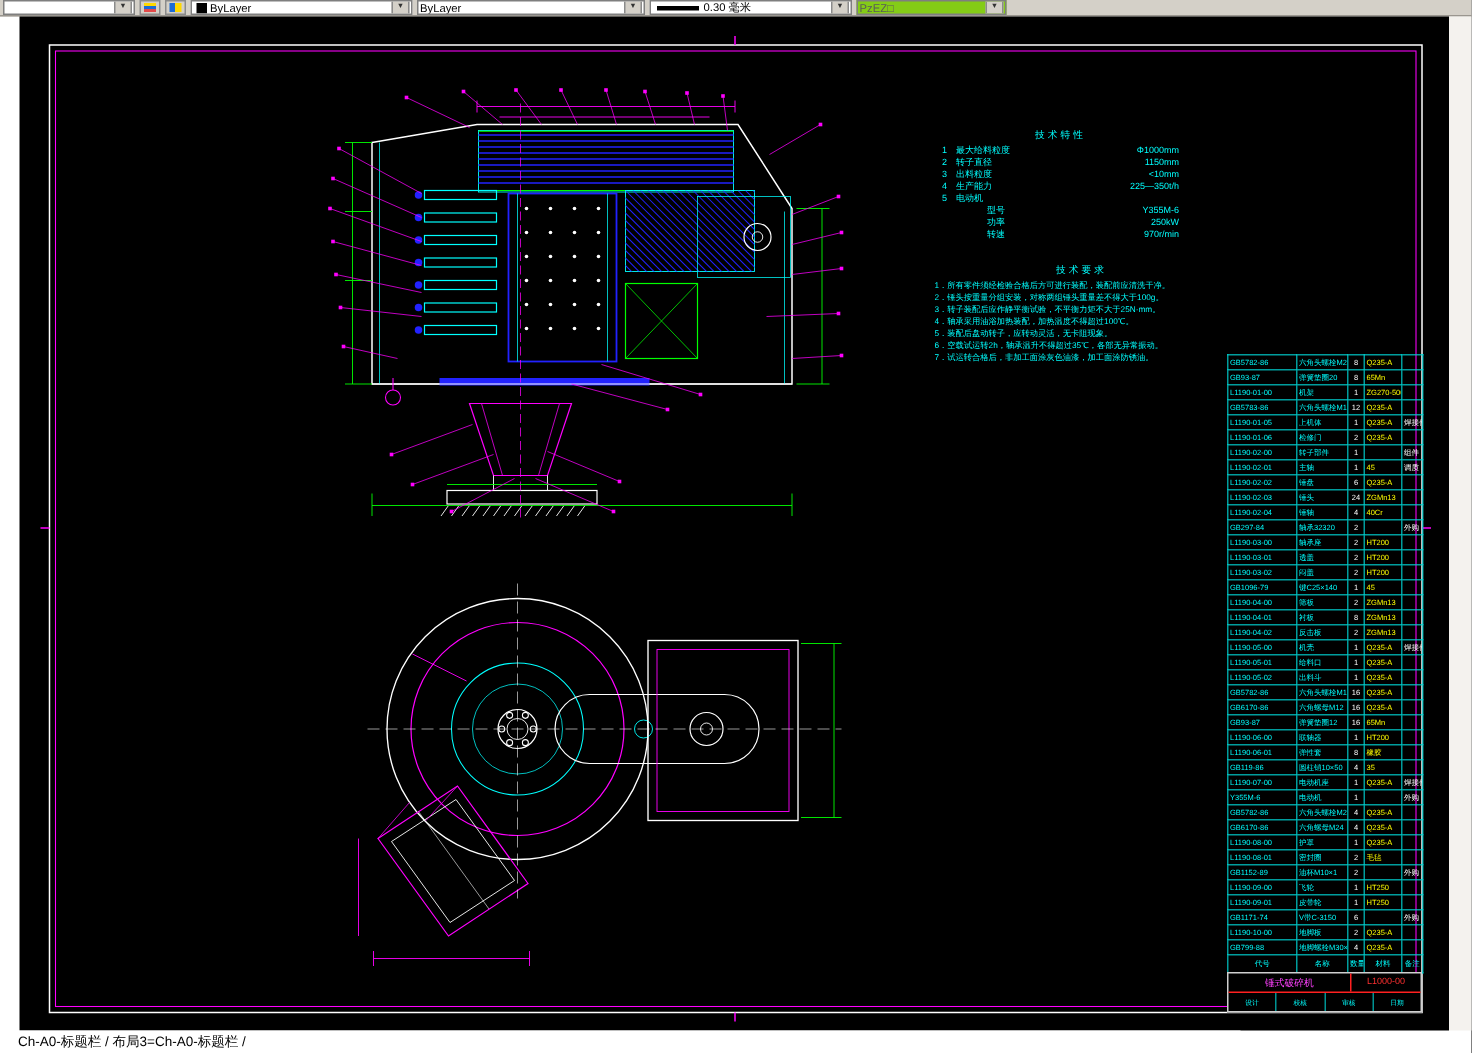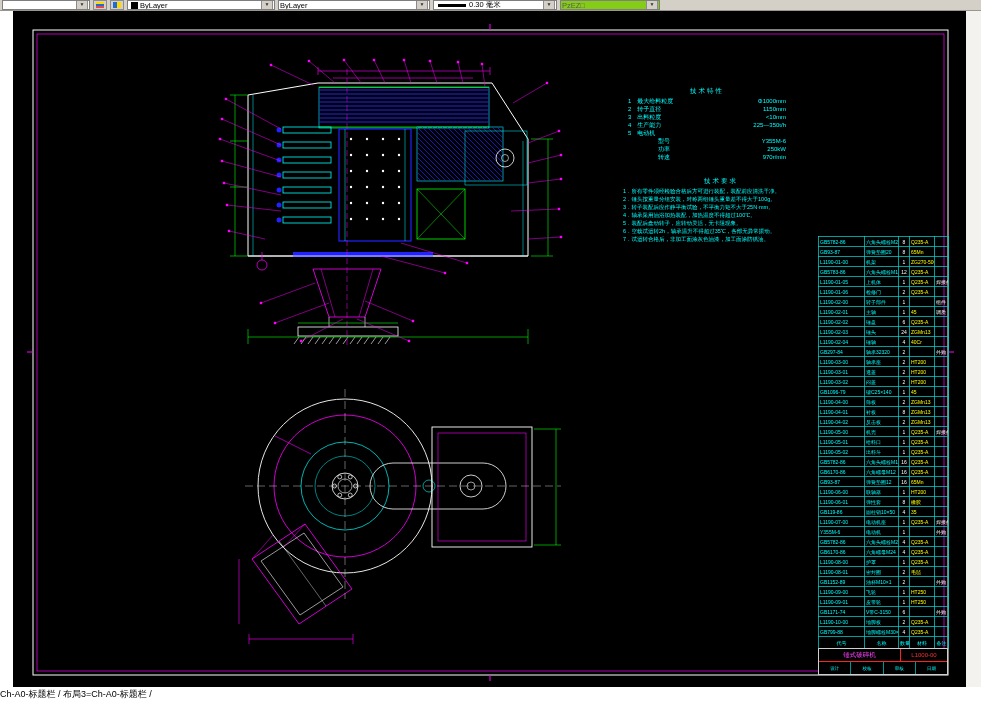--- a/index.html
+++ b/index.html
@@ -67,21 +67,21 @@
   }
   .tb-row1{display:flex;height:13px;border-bottom:1px solid #ff2020;box-sizing:border-box;}
   .tb-name{flex:1;color:#ff40ff;font-size:6.5px;display:flex;align-items:center;justify-content:center;white-space:nowrap;overflow:hidden;}
   .tb-num{width:46px;border-left:1px solid #ff2020;color:#ff3030;font-size:6px;display:flex;align-items:center;justify-content:center;white-space:nowrap;}
   .tb-row2{display:flex;height:12px;}
   .tb-sig{flex:1;border-right:0.5px solid rgba(0,210,210,0.7);color:#00ffff;font-size:4.5px;display:flex;align-items:center;justify-content:center;white-space:nowrap;overflow:hidden;}
   .tb-sig:last-child{border-right:none;}
   
   .statusbar{
     position:absolute;left:0;top:687px;width:827px;height:15px;background:#ffffff;
-    color:#000;font-size:9px;line-height:14px;padding-left:0;box-sizing:border-box;
+    color:#000;font-size:9px;line-height:14px;padding-left:12px;box-sizing:border-box;
     white-space:nowrap;overflow:hidden;
   }
   .rightstrip{position:absolute;left:966px;top:11px;width:15px;height:676px;background:#f4f2ee;}
 </style>
 </head>
 <body>
 
 <div class="toolbar">
   <div class="combo" style="width:88px">
     <span class="arrow">▼</span>
@@ -94,21 +94,21 @@
   </button>
   <div class="combo" style="width:148px">
     <span class="swatch"></span>
     <span>ByLayer</span>
     <span class="arrow">▼</span>
   </div>
   <div class="combo" style="width:152px">
     <span>ByLayer</span>
     <span class="arrow">▼</span>
   </div>
-  <div class="combo" style="width:124px">
+  <div class="combo" style="width:135px">
     <span class="lwline"></span>
     <span>0.30 毫米</span>
     <span class="arrow">▼</span>
   </div>
   <div class="combo disabled" style="width:100px">
     <span>PzEZ□</span>
     <span class="arrow">▼</span>
   </div>
 </div>
 

